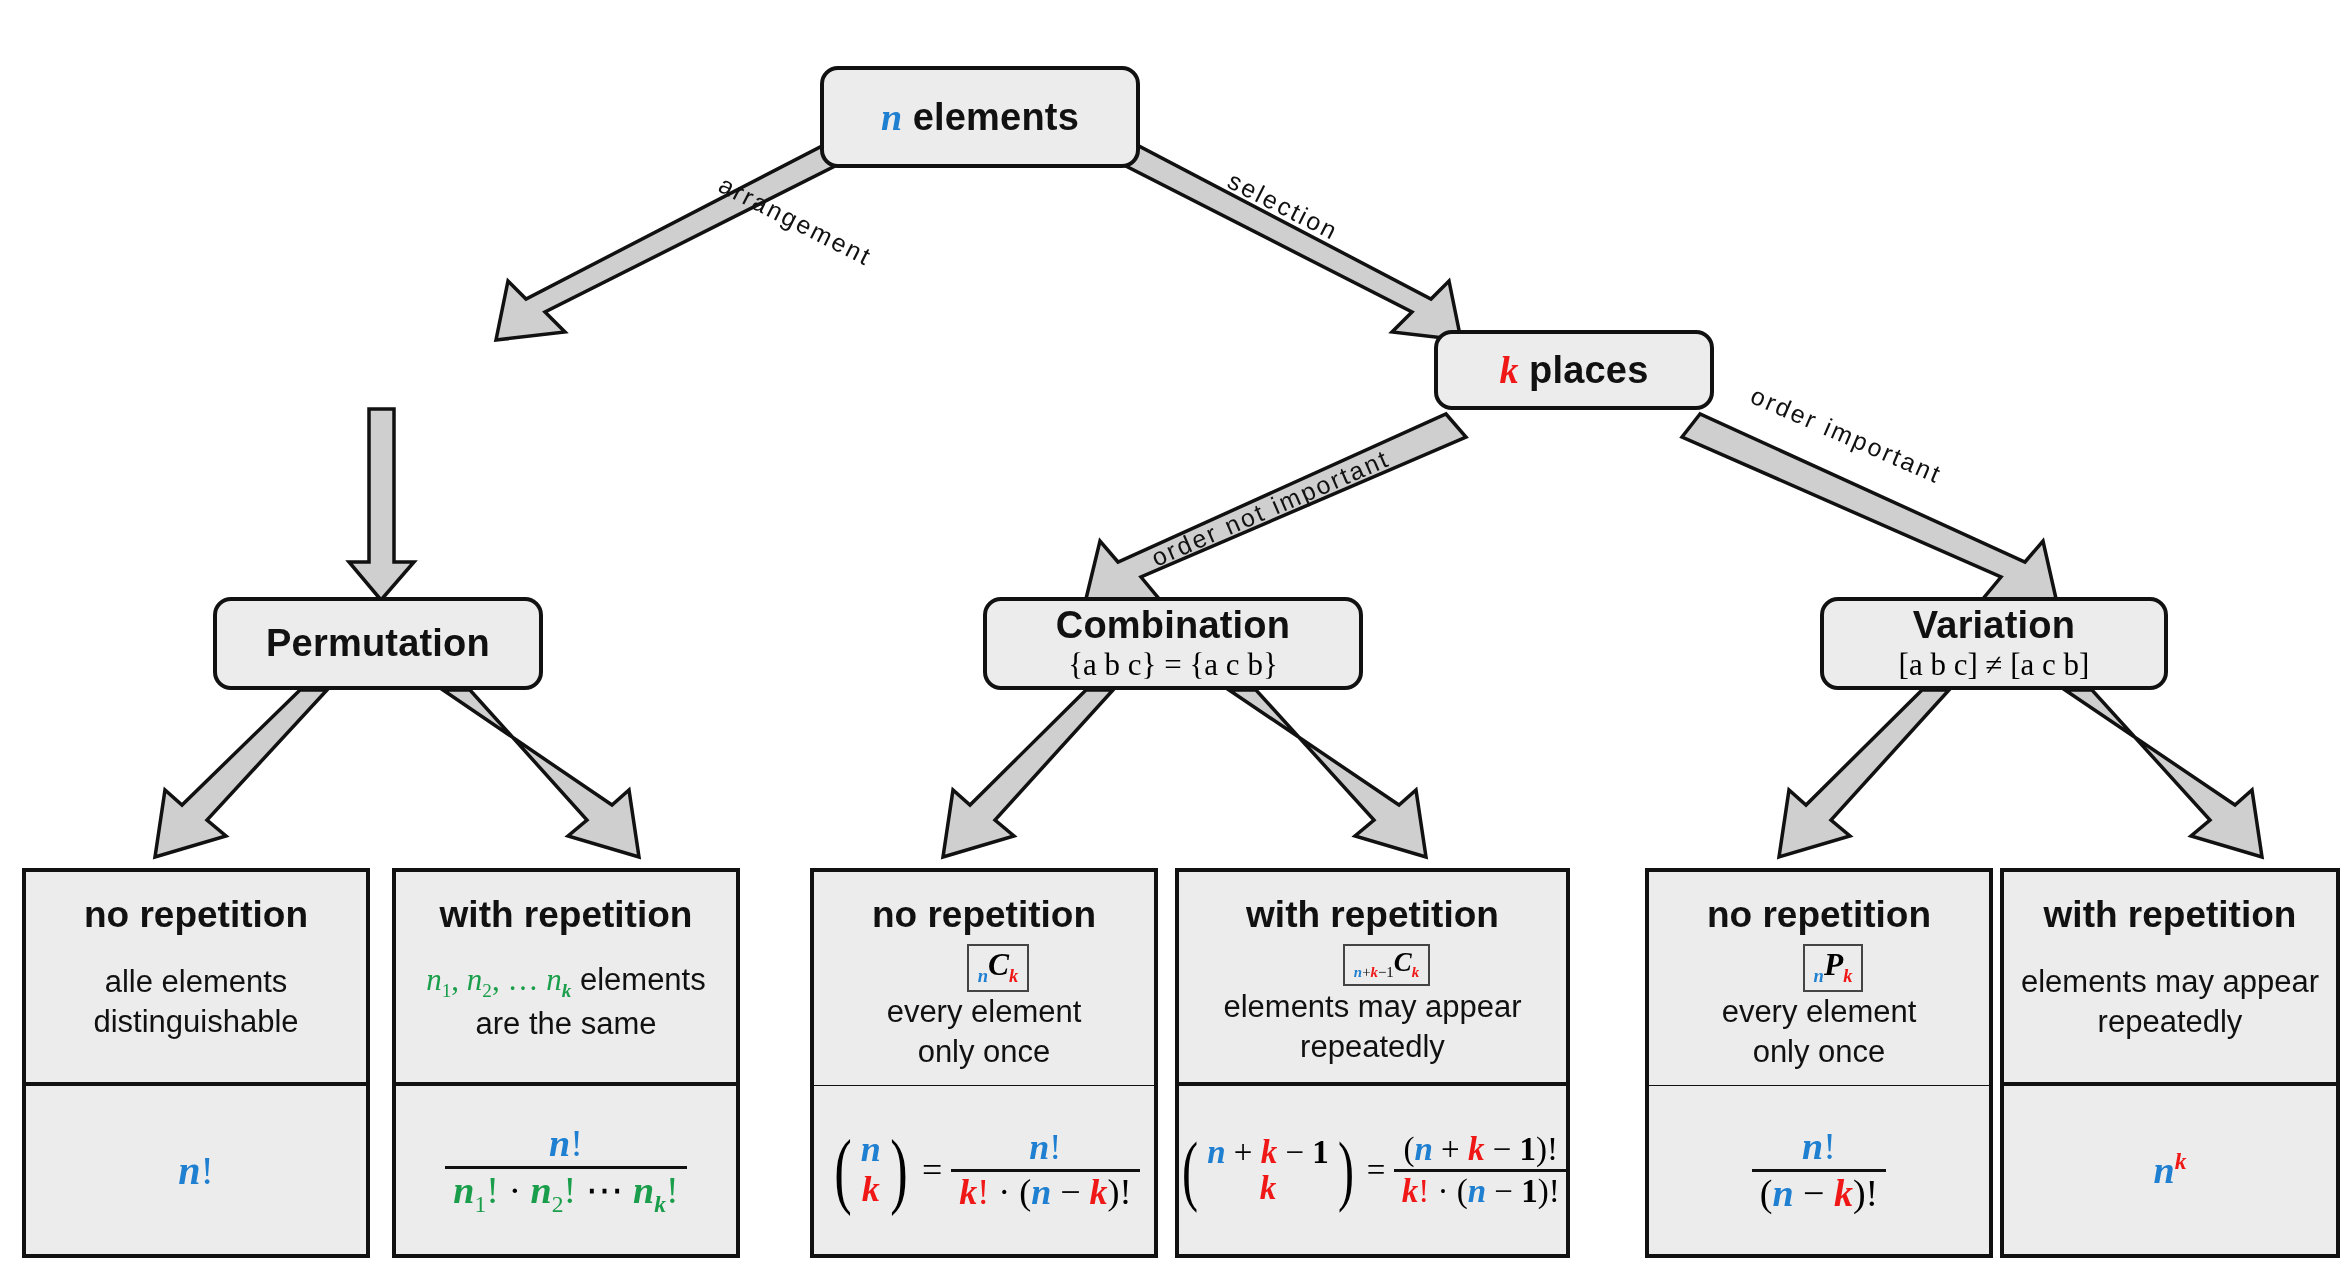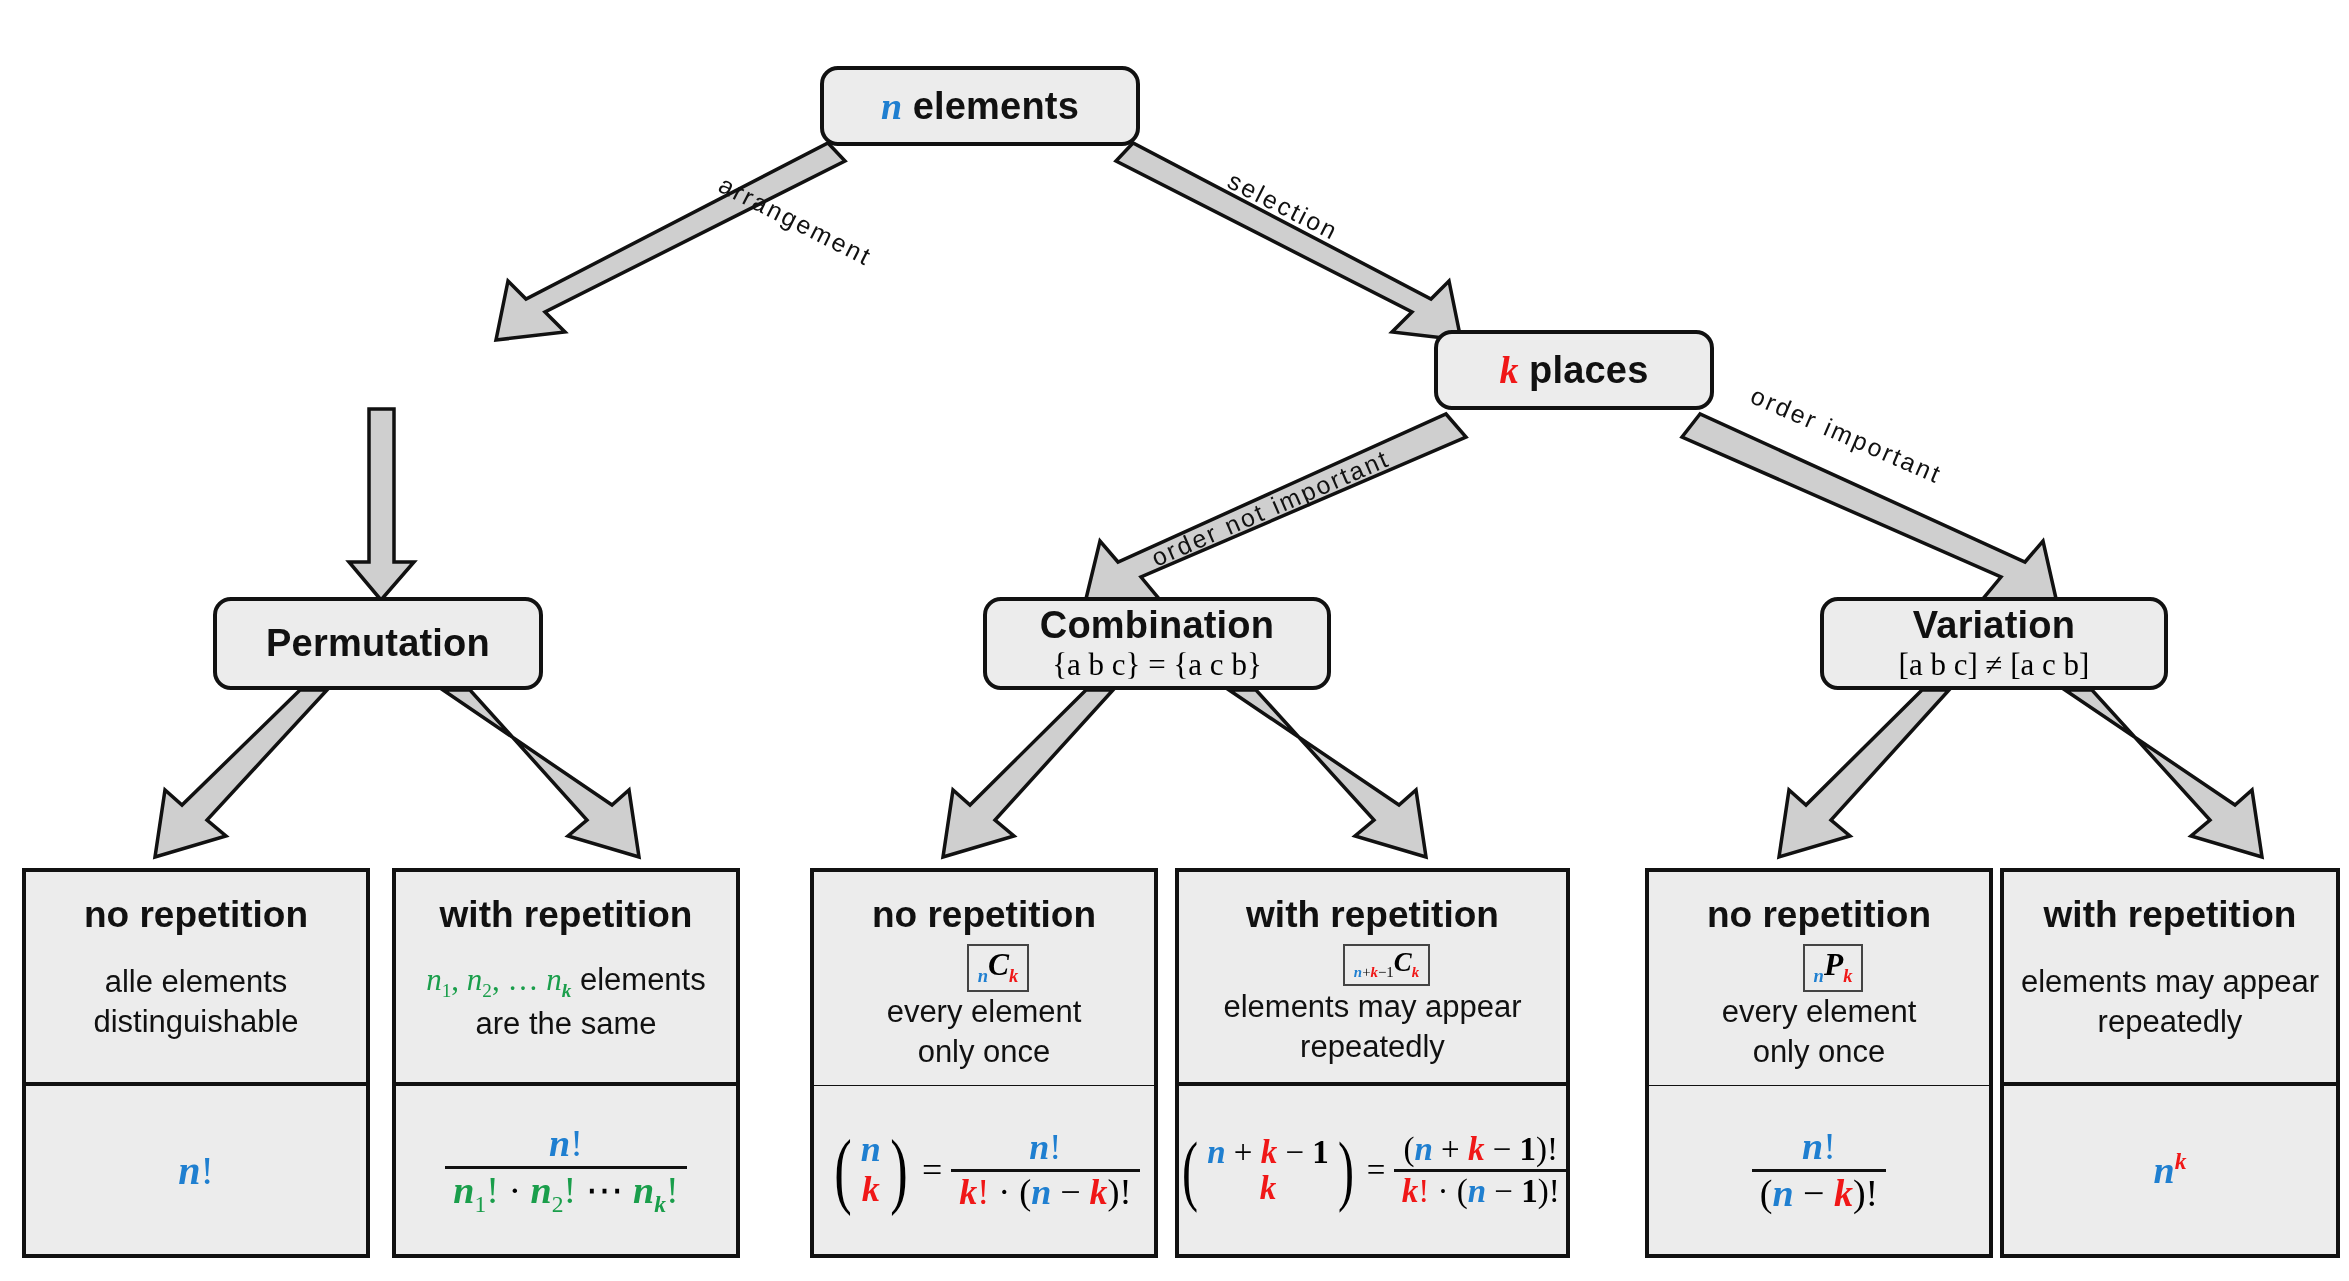--- a/index.html
+++ b/index.html
@@ -84,38 +84,38 @@
   </svg>
 
   <div class="elabel" style="left:727px;top:170px;transform:rotate(26.8deg);transform-origin:left top;">arrangement</div>
 
   <div class="elabel" style="left:1236px;top:166px;transform:rotate(26.8deg);transform-origin:left top;">selection</div>
 
   <div class="elabel" style="left:1147px;top:546px;transform:rotate(-23.5deg);transform-origin:left top;">order not important</div>
 
   <div class="elabel" style="left:1758px;top:381px;transform:rotate(23.5deg);transform-origin:left top;">order important</div>
 
-  <div class="node" style="left:820px;top:66px;width:320px;height:80px;">
+  <div class="node" style="left:820px;top:66px;width:320px;height:102px;">
     <div style="font-size:38px;">
       <span class="mi blue">n</span><span>&nbsp;</span><span class="ttl" style="font-size:38px;">elements</span>
     </div>
   </div>
 
 
   <div class="node" style="left:1434px;top:330px;width:280px;height:80px;">
     <div style="font-size:38px;">
       <span class="mi red">k</span><span>&nbsp;</span><span class="ttl" style="font-size:38px;">places</span>
     </div>
   </div>
 
   <div class="node" style="left:213px;top:597px;width:330px;height:93px;">
     <div class="ttl" style="font-size:38px;">Permutation</div>
   </div>
 
-  <div class="node" style="left:983px;top:597px;width:348px;height:93px;padding-top:2px;">
+  <div class="node" style="left:983px;top:597px;width:380px;height:93px;padding-top:2px;">
     <div class="ttl" style="font-size:38px;line-height:1.02;">Combination</div>
     <div class="sub" style="font-size:31px;margin-top:2px;">{a b c} = {a c b}</div>
   </div>
 
   <div class="node" style="left:1820px;top:597px;width:348px;height:93px;padding-top:2px;">
     <div class="ttl" style="font-size:38px;line-height:1.02;">Variation</div>
     <div class="sub" style="font-size:31px;margin-top:2px;">[a b c] ≠ [a c b]</div>
   </div>
 
   <div class="card" style="left:22px;top:868px;width:348px;height:390px;">

